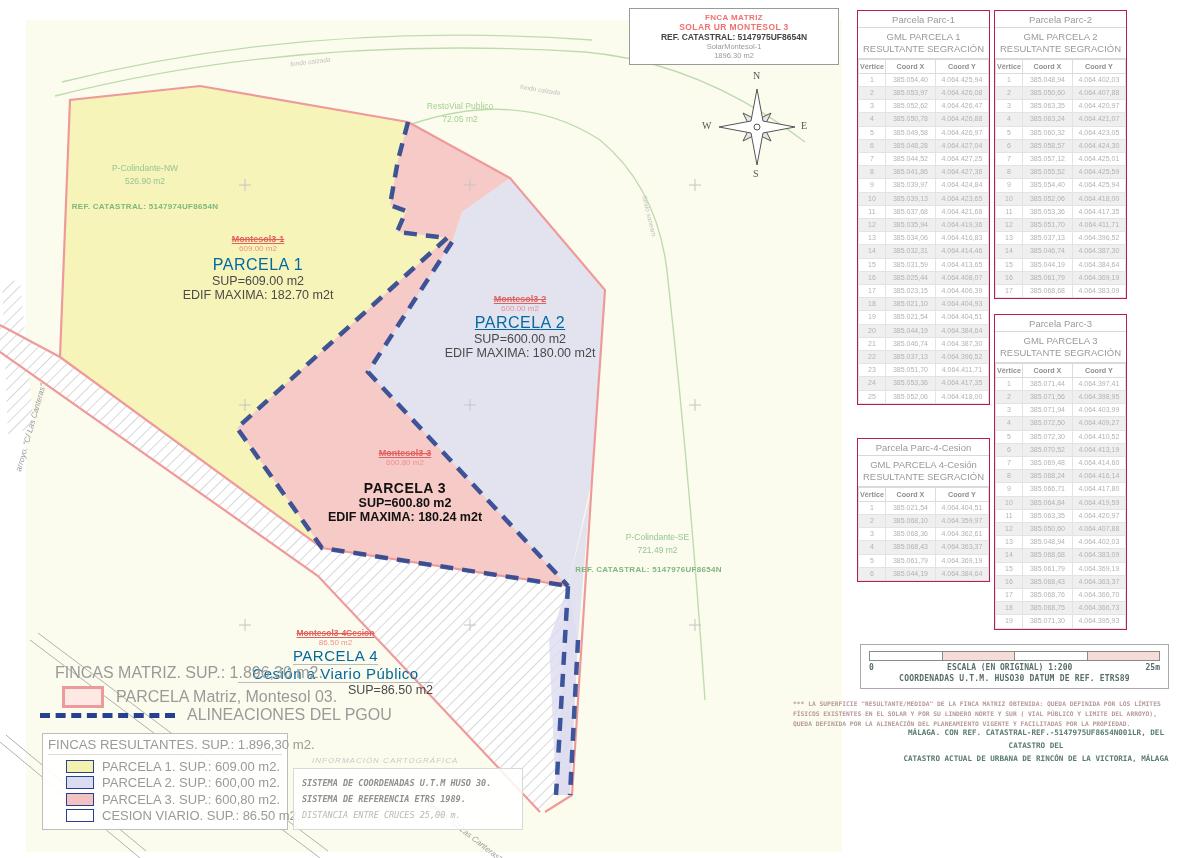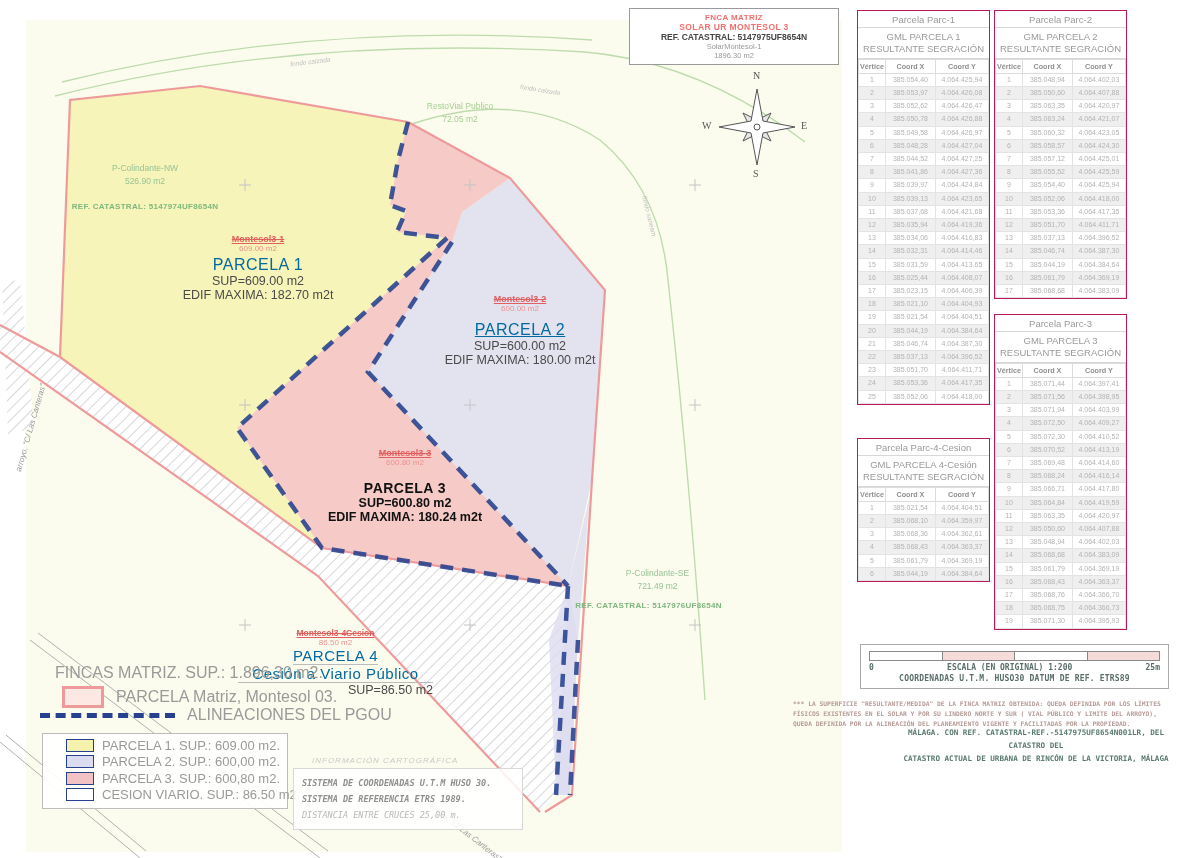--- a/index.html
+++ b/index.html
@@ -153,38 +153,38 @@
   <div class="green-lbl">P-Colindante-NW</div>
   <div class="green-lbl">526.90 m2</div>
   <div class="green-ref" style="margin-top:14px;">REF. CATASTRAL: 5147974UF8654N</div>
 </div>
 
 <div class="maplabel" style="left:395px;top:100px;width:130px;">
   <div class="green-lbl" style="color:#a5cf93;">RestoVial Publico</div>
   <div class="green-lbl" style="color:#a5cf93;">72.05 m2</div>
 </div>
 
-<div class="maplabel" style="left:585px;top:567px;width:145px;">
+<div class="maplabel" style="left:585px;top:531px;width:145px;">
   <div class="green-lbl">P-Colindante-SE</div>
   <div class="green-lbl">721.49 m2</div>
   <div class="green-ref" style="margin-top:8px;margin-left:-18px;">REF. CATASTRAL: 5147976UF8654N</div>
 </div>
 
 <div class="maplabel" style="left:158px;top:234px;width:200px;">
   <div class="red-id">Montesol3-1</div>
   <div class="red-area">609.00 m2</div>
   <div class="pname" style="margin-top:3px;">PARCELA 1</div>
   <div class="psub">SUP=609.00 m2</div>
   <div class="psub">EDIF MAXIMA: 182.70 m2t</div>
 </div>
 
 <div class="maplabel" style="left:420px;top:294px;width:200px;">
   <div class="red-id">Montesol3-2</div>
   <div class="red-area">600.00 m2</div>
-  <div class="pname" style="margin-top:8px;text-decoration:underline;">PARCELA 2</div>
+  <div class="pname" style="margin-top:1px;text-decoration:underline;">PARCELA 2</div>
   <div class="psub">SUP=600.00 m2</div>
   <div class="psub">EDIF MAXIMA: 180.00 m2t</div>
 </div>
 
 <div class="maplabel" style="left:300px;top:448px;width:210px;">
   <div class="red-id">Montesol3-3</div>
   <div class="red-area">600.80 m2</div>
   <div class="pname" style="margin-top:13px;font-weight:bold;font-size:14px;color:#111;">PARCELA 3</div>
   <div class="psub" style="font-weight:bold;color:#111;">SUP=600.80 m2</div>
   <div class="psub" style="font-weight:bold;color:#111;">EDIF MAXIMA: 180.24 m2t</div>
@@ -210,20 +210,21 @@
   <span class="matriz-sw"></span>
   <span class="leg-big" style="margin-left:12px;">PARCELA Matriz, Montesol 03.</span>
 </div>
 
 <div class="abs" style="left:40px;top:706px;display:flex;align-items:center;">
   <span class="pgou-dash"></span>
   <span class="leg-big" style="margin-left:12px;">ALINEACIONES DEL PGOU</span>
 </div>
 
 <div class="abs legendbox">
+  <div class="lg-title">FINCAS RESULTANTES. SUP.: 1.896,30 m2.</div>
   <div class="lg-row">
     <span class="lg-sw" style="background: rgb(245, 242, 174);"></span>
     <span>PARCELA 1. SUP.: 609.00 m2.</span>
   </div>
   <div class="lg-row">
     <span class="lg-sw" style="background: rgb(220, 220, 240);"></span>
     <span>PARCELA 2. SUP.: 600,00 m2.</span>
   </div>
   <div class="lg-row">
     <span class="lg-sw" style="background: rgb(243, 195, 195);"></span>

